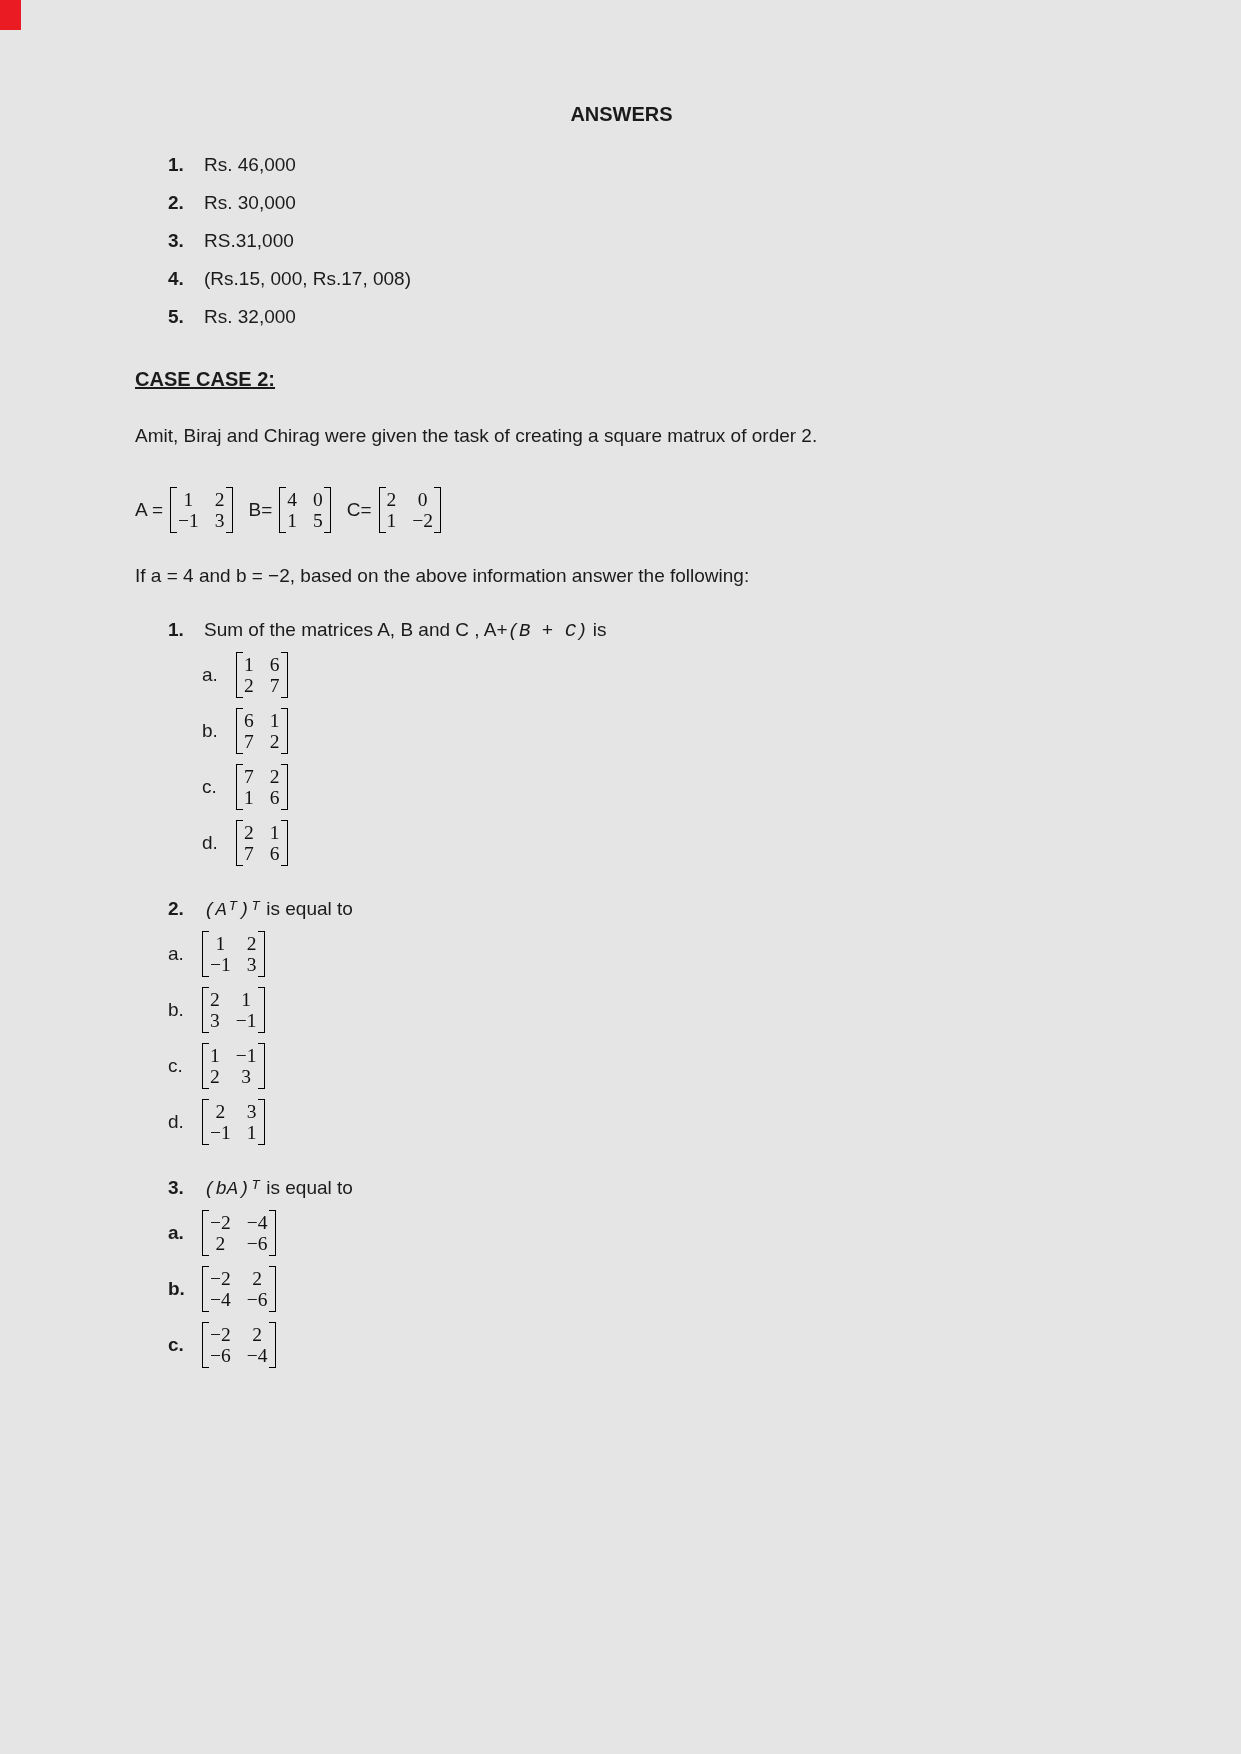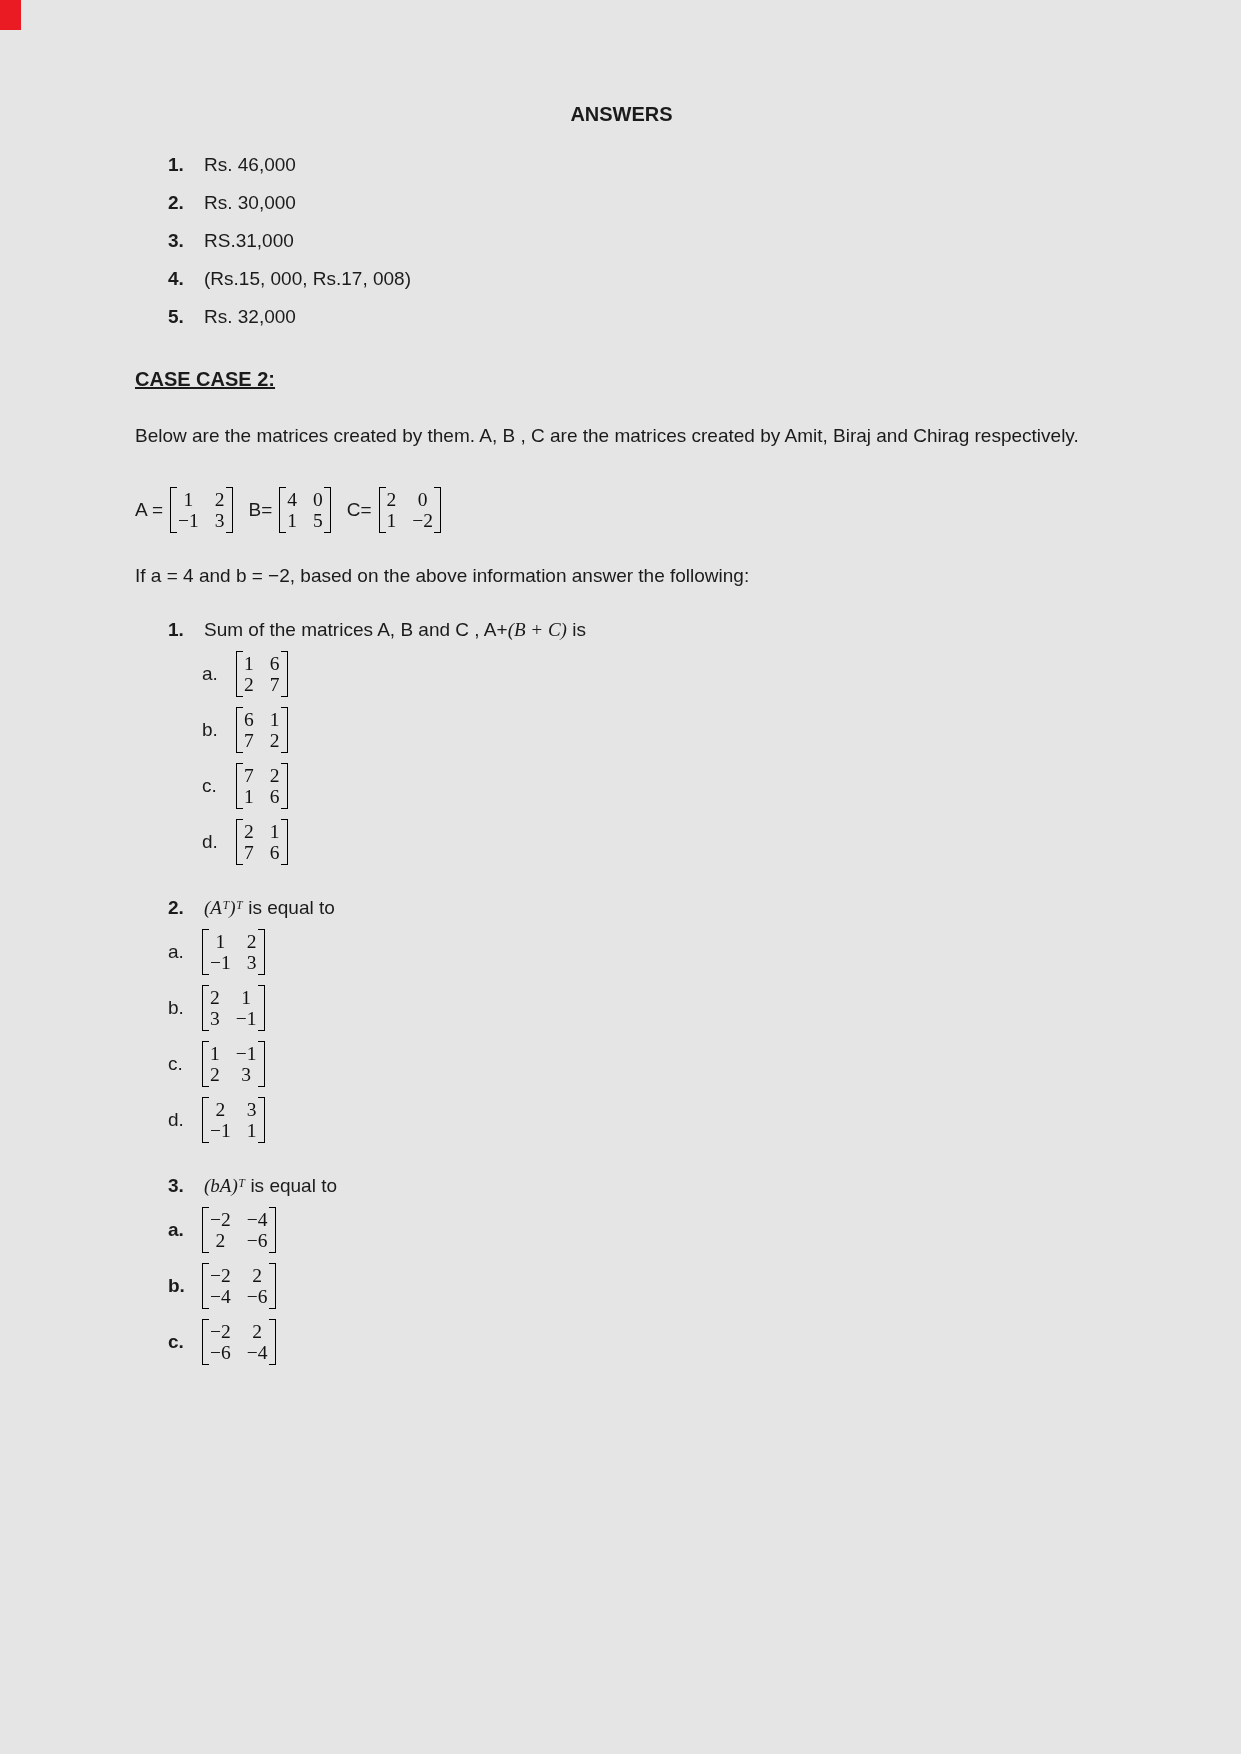--- a/index.html
+++ b/index.html
@@ -43,21 +43,21 @@
   .matrix::before, .matrix::after { content:""; position:absolute; top:0; bottom:0; width:6px; border:1.9px solid #000; }
   .matrix::before { left:0; border-right:none; }
   .matrix::after  { right:0; border-left:none; }
   .mcell { white-space:nowrap; }
 
   .condition { margin:32px 0 0 0; }
 
   .question { margin-top:32px; }
   .q-head { display:flex; margin-left:33px; }
   .q-num { font-weight:700; width:36px; flex:none; }
-  .math { font-family:Liberation Serif, serif; font-style:italic;margin-top:39px; }
+  .math { font-family:Liberation Mono, monospace; font-style:italic;margin-top:39px; }
 
   .option { display:flex; align-items:center; margin:10px 0 0 33px; }
   .option.deep { margin-left:67px; }
   .opt-label { width:34px; flex:none; }
   .opt-label.bold { font-weight:700; }
 </style>
 </head>
 <body>
 
 <div class="page">
@@ -83,21 +83,21 @@
       <span class="answer-text">(Rs.15, 000, Rs.17, 008)</span>
     </div>
     <div class="answer-row">
       <span class="answer-num">5.</span>
       <span class="answer-text">Rs. 32,000</span>
     </div>
   </div>
 
   <div class="case-heading">CASE CASE 2:</div>
 
-  <p class="para justify">Below are the matrices created by them. A, B , C are the matrices created by Amit, Biraj and Chirag respectively.</p>
+  <p class="para">Amit, Biraj and Chirag were given the task of creating a square matrux of order 2.</p>
 
   <div class="matrix-line">
     <span class="m-group">
       <span class="m-label">A =</span>
       <span class="matrix">
           <span class="mcell">1</span>
           <span class="mcell">2</span>
           <span class="mcell">−1</span>
           <span class="mcell">3</span>
         </span>

